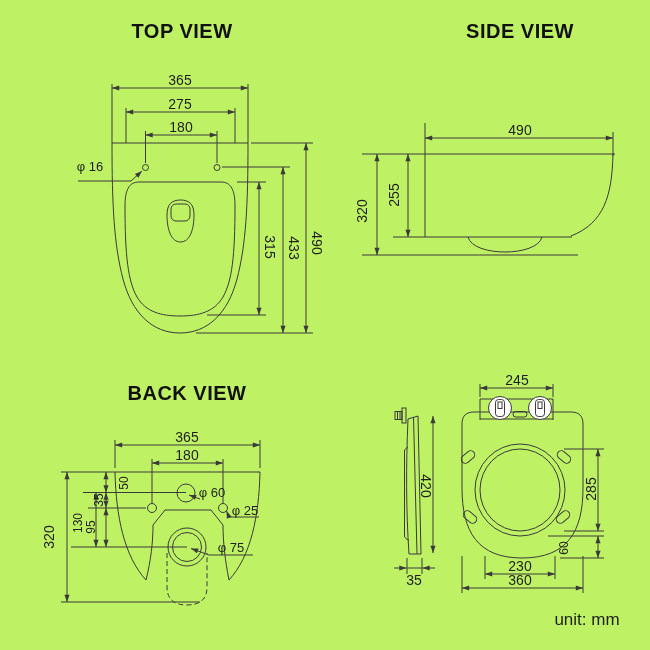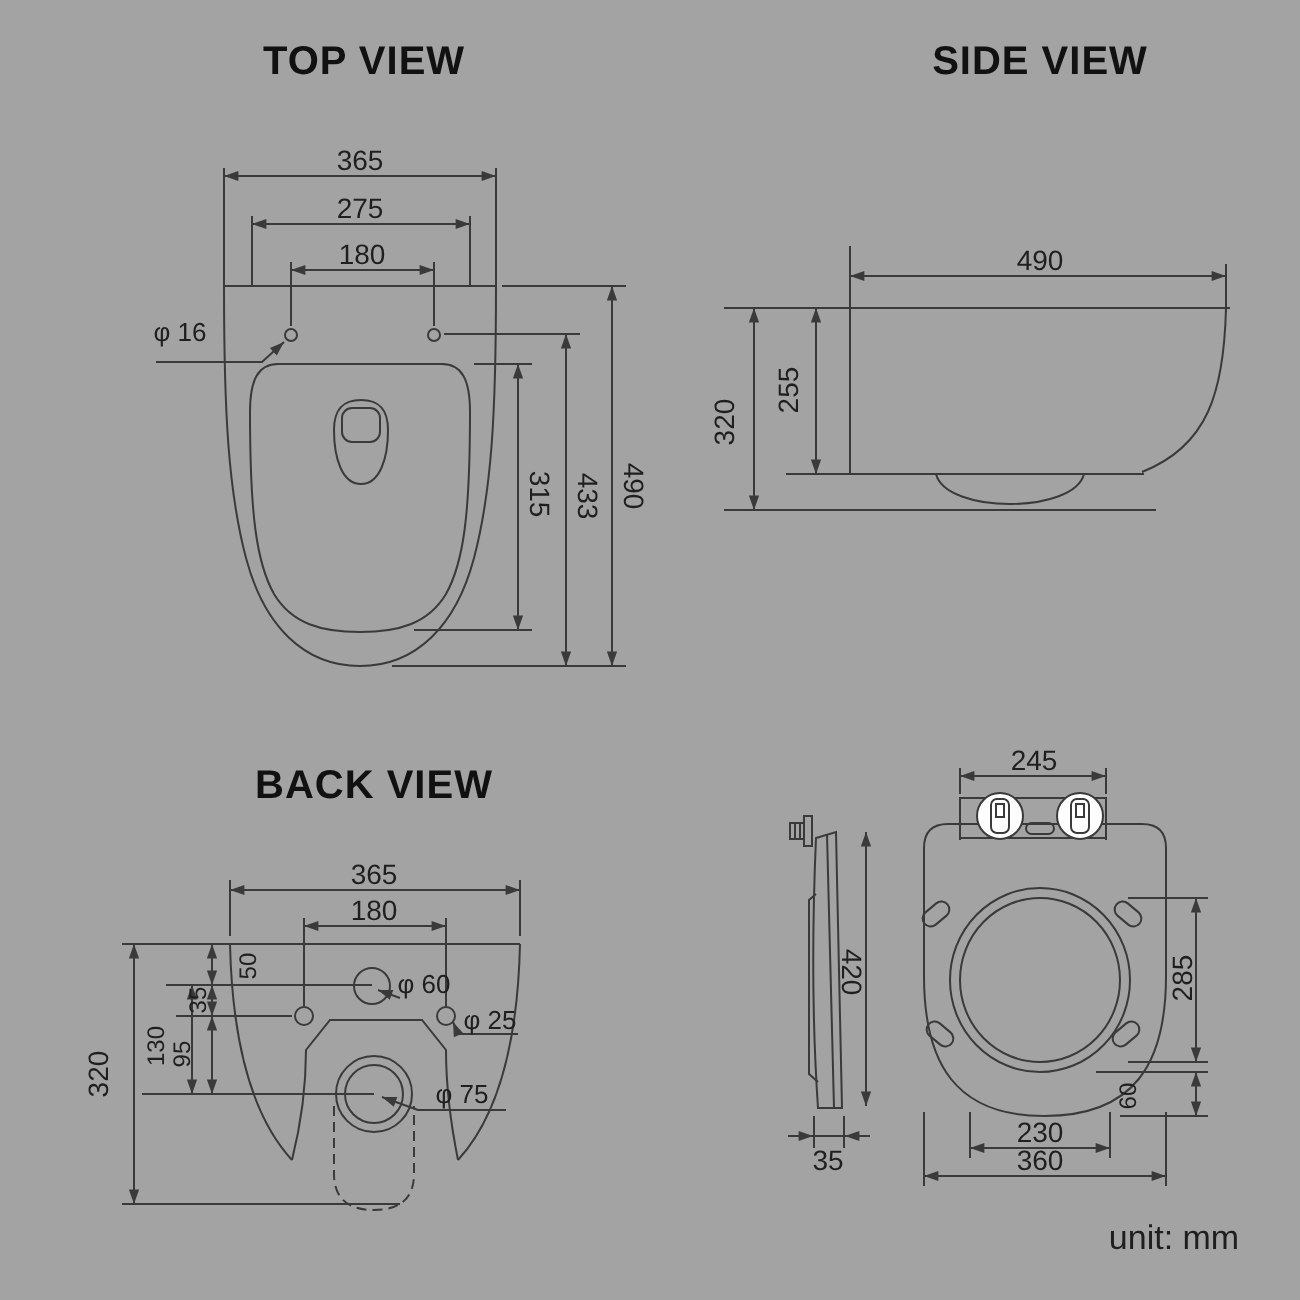--- a/index.html
+++ b/index.html
@@ -1,16 +1,16 @@
 <!DOCTYPE html>
 <html><head>
 <meta charset="utf-8">
 <style>
   html,body{margin:0;padding:0;background:#ffffff;}
-  .page{position:relative;width:650px;height:650px;background:#a3a3a3;overflow:hidden;
+  .page{position:relative;width:650px;height:650px;background:#bef264;overflow:hidden;
         font-family:"Liberation Sans", sans-serif;}
   svg{display:block;}
   .ln{stroke:#3a3a3a;stroke-width:1;fill:none;}
   .lnw{stroke:#3a3a3a;stroke-width:1;fill:#ffffff;}
   .dash{stroke:#3a3a3a;stroke-width:1;fill:none;stroke-dasharray:5 3;}
   .t{fill:#1f1f1f;font-family:"Liberation Sans", sans-serif;font-size:14px;
      text-anchor:middle;dominant-baseline:central;}
   .ts{font-size:12px;}
   .tphi{font-size:13px;}
   .title{fill:#111111;font-family:"Liberation Sans", sans-serif;font-size:20px;

